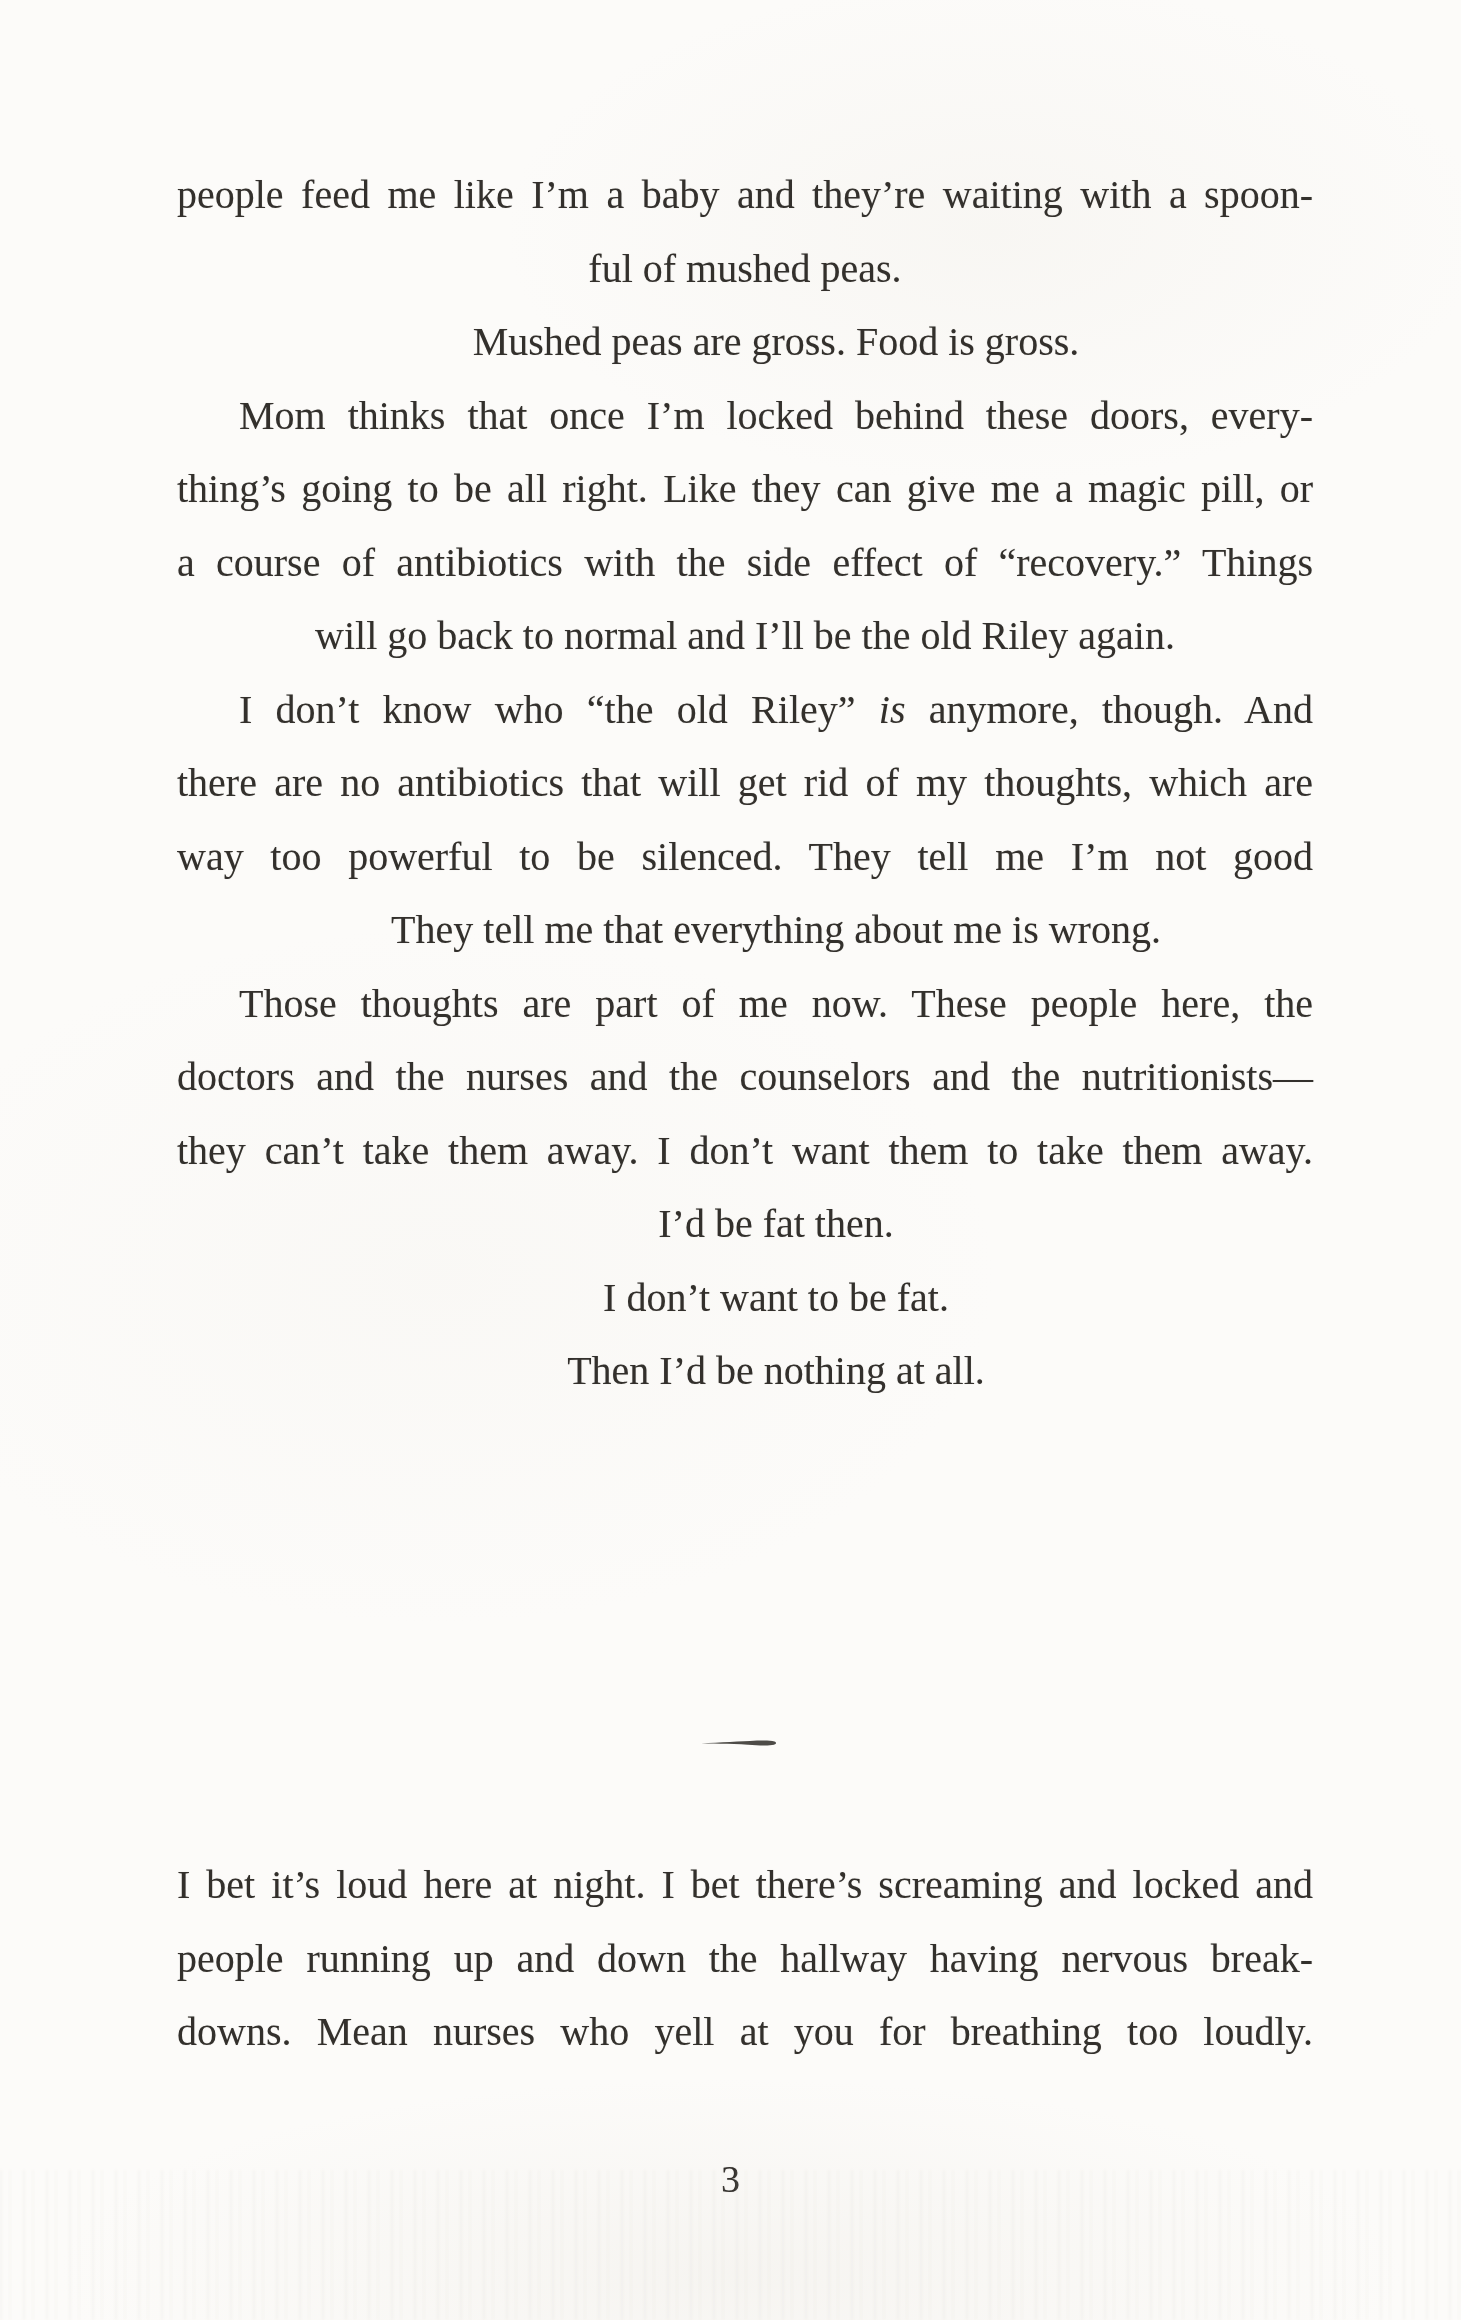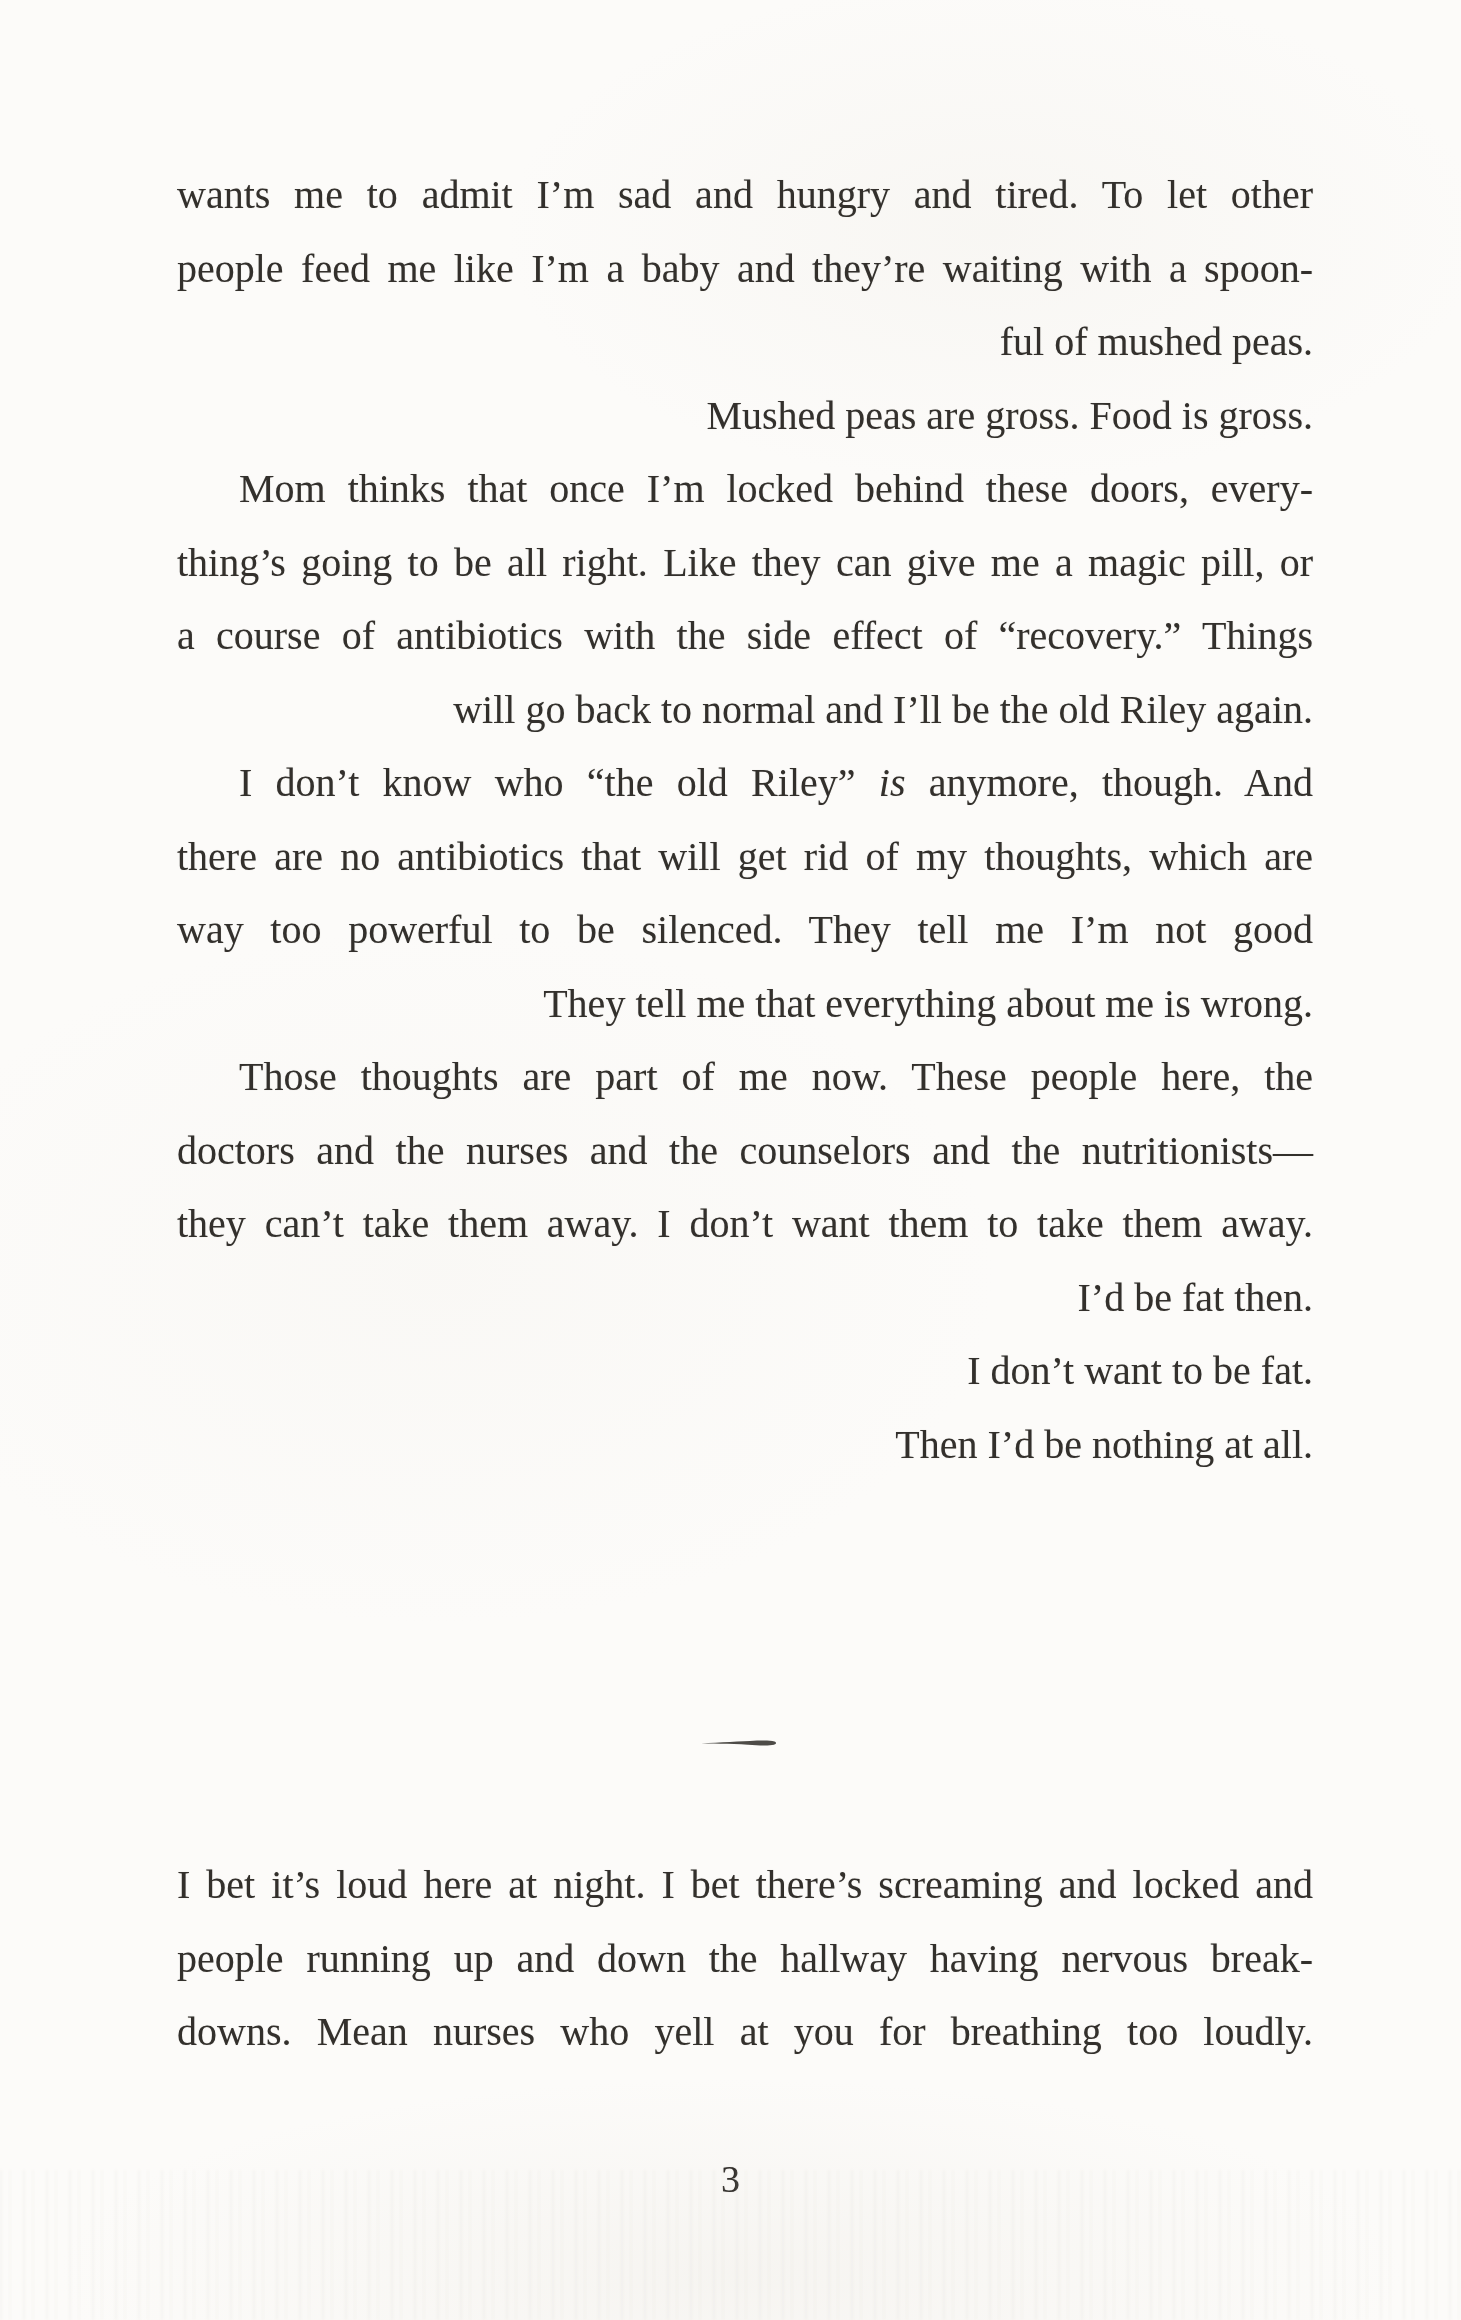--- a/index.html
+++ b/index.html
@@ -35,21 +35,21 @@
     left: 177px;
     width: 1136px;
     font-size: 40px;
     text-shadow: 0 0 1px rgba(51,48,44,0.22);
   }
   .block-1 { top: 158px; }
   .block-2 { top: 1848px; }
   .line {
     height: 73.5px;
     line-height: 73.5px;
-    text-align: right;
+    text-align: center;
   }
   .j {
     text-align: justify;
     text-align-last: justify;
   }
   .ind { padding-left: 62px; }
   .it { font-style: italic; }
   .divider {
     position: absolute;
     left: 694px;
@@ -67,21 +67,20 @@
     line-height: 1;
     text-shadow: 0 0 1px rgba(51,48,44,0.22);
   }
 </style>
 </head>
 <body>
 
 <div class="page">
 
   <div class="text-block block-1">
-    <div class="line j">wants me to admit I’m sad and hungry and tired. To let other</div>
     <div class="line j">people feed me like I’m a baby and they’re waiting with a spoon-</div>
     <div class="line">ful of mushed peas.</div>
     <div class="line ind">Mushed peas are gross. Food is gross.</div>
     <div class="line ind j">Mom thinks that once I’m locked behind these doors, every-</div>
     <div class="line j">thing’s going to be all right. Like they can give me a magic pill, or</div>
     <div class="line j">a course of antibiotics with the side effect of “recovery.” Things</div>
     <div class="line">will go back to normal and I’ll be the old Riley again.</div>
     <div class="line ind j">
       <span>I don’t know who “the old Riley” </span><span class="it">is</span><span> anymore, though. And</span>
     </div>

